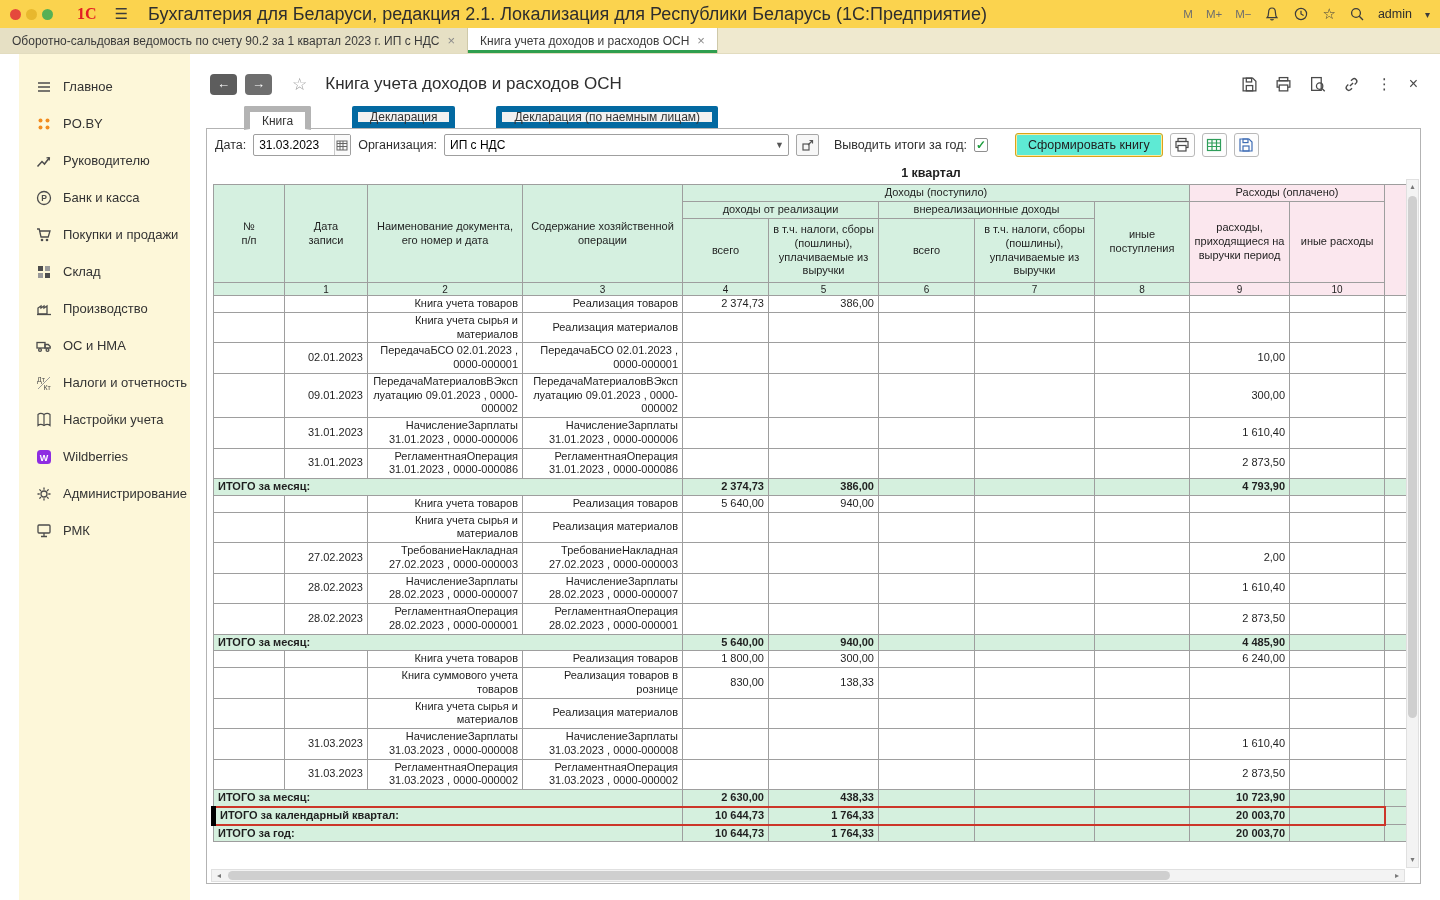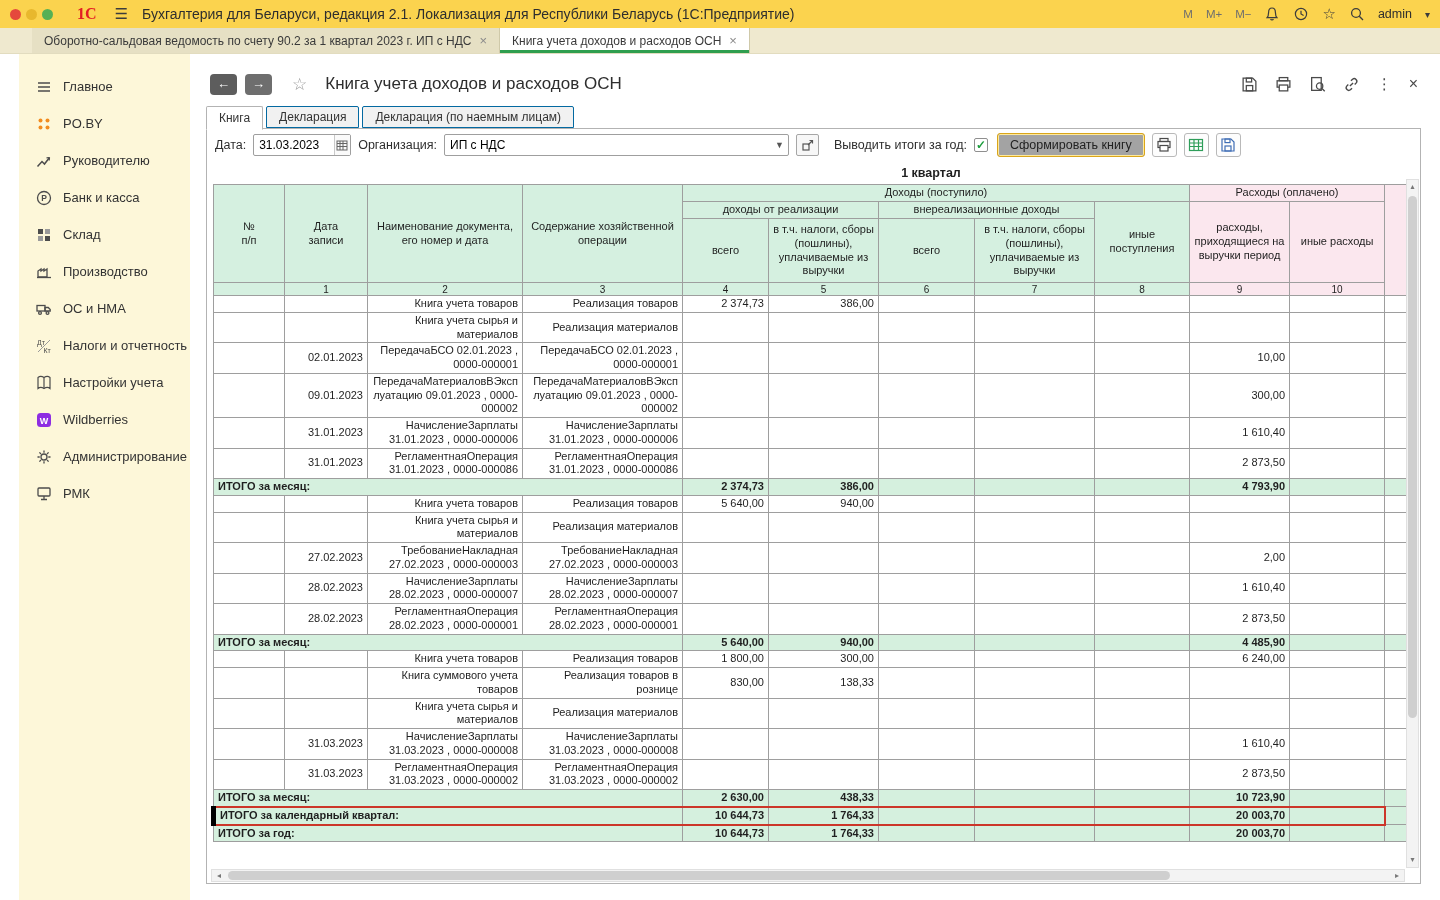--- a/index.html
+++ b/index.html
@@ -8,30 +8,30 @@
   .screen { position:relative; width:1440px; height:900px; overflow:hidden; background:#fff; }
 
   
   .titlebar { position:absolute; top:0; left:0; width:1440px; height:28px; background:#fbd34e;
     display:flex; align-items:center; padding:0 10px; gap:8px; }
   .win-dots { display:flex; gap:5px; align-items:center; }
   .dot { width:11px; height:11px; border-radius:50%; display:inline-block; }
   .dot.red { background:#e5493c; } .dot.yellow { background:#e8b82d; } .dot.green { background:#56b055; }
   .logo { color:#e31e24; font-family:"Liberation Serif", serif; font-weight:bold; font-size:16px; margin-left:16px; }
   .tb-menu { font-size:15px; color:#3c3c3c; margin-left:10px; cursor:pointer; }
-  .tb-title { font-size:14px; color:#2e2e2e; margin-left:6px; white-space:nowrap; }
+  .tb-title { font-size:18px; color:#2e2e2e; margin-left:12px; white-space:nowrap; }
   .tb-right { margin-left:auto; display:flex; align-items:center; gap:13px; }
   .mem { font-size:11.5px; color:#6e6e6e; }
   .tb-ico svg { display:block; }
   .tb-user { font-size:12.5px; color:#2e2e2e; }
   .chev { font-size:10px; color:#3c3c3c; }
 
   
   .tabbar { position:absolute; top:28px; left:0; width:1440px; height:26px; background:#efe9cf;
-    display:flex; align-items:stretch; border-bottom:1px solid #e2dcbf;padding-left:32px; }
+    display:flex; align-items:stretch; border-bottom:1px solid #e2dcbf; }
   .wtab { display:flex; align-items:center; gap:8px; padding:0 12px; font-size:12px; color:#3a3a3a;
     background:#e6e0c4; border-right:1px solid #cfc9a9; cursor:pointer; position:relative; white-space:nowrap; }
   .wtab.active { background:#ffffff; }
   .wtab.active::after { content:""; position:absolute; left:0; right:0; bottom:0; height:3px; background:#2f9e4f; }
   .wtab-close { color:#8a8a8a; font-size:13px; }
 
   
   .sidebar { position:absolute; top:54px; left:0; width:190px; height:846px; background:#fdf7d9; padding-top:14px;margin-left:19px; }
   .sb-item { display:flex; align-items:center; gap:10px; height:37px; padding-left:16px; font-size:13px; color:#333; cursor:pointer; }
   .sb-ico { width:18px; height:18px; flex:0 0 18px; }
@@ -45,41 +45,41 @@
   .nav-btn.fwd { background:#6e6e6e; }
   .fav-star { color:#9a9a9a; font-size:17px; margin-left:12px; }
   .page-title { font-size:17px; font-weight:400; color:#2e2e2e; margin-left:10px; white-space:nowrap; }
   .head-icons { margin-left:auto; display:flex; align-items:center; gap:17px; }
   .head-icons svg { display:block; }
   .hd-dots { font-size:15px; color:#4a4a4a; }
   .hd-close { font-size:16px; color:#4a4a4a; }
 
   .subtabs { position:absolute; left:16px; top:52px; height:23px; display:flex; gap:3px; z-index:3; }
   .stab { font-size:12px; color:#333; padding:0 12px; display:flex; align-items:center;
-    border:1px solid #0369a1; background:#f1f1f1; height:22px; border-radius:2px 2px 0 0; cursor:pointer; }
+    border:6px solid #0369a1; background:#f1f1f1; height:22px; border-radius:2px 2px 0 0; cursor:pointer;margin-left:38px; }
   .stab.active { background:#fff; border-color:#b3b3b3; border-bottom:1px solid #fff; height:24px; z-index:4; }
 
   .panel { position:absolute; left:16px; right:19px; top:74px; bottom:16px; border:1px solid #b3b3b3; background:#fff; }
 
   
   .toolbar { display:flex; align-items:center; gap:7px; padding:5px 8px; height:32px; }
   .tb-label { font-size:12.5px; color:#2e2e2e; white-space:nowrap; }
   .field { display:flex; align-items:center; border:1px solid #9f9f9f; border-radius:2px; height:22px; background:#fff; }
   .field input { border:none; outline:none; font-family:inherit; font-size:12px; padding:0 5px; width:100%; background:transparent; }
   .date-field { width:98px; }
   .field .f-btn { width:20px; height:100%; display:flex; align-items:center; justify-content:center;
     border-left:1px solid #c9c9c9; cursor:pointer; background:#fafafa; }
   .combo-field { width:345px; }
   .combo-arrow { width:18px; height:100%; display:flex; align-items:center; justify-content:center; color:#555; font-size:9px; cursor:pointer; }
   .mini-btn { width:23px; height:22px; border:1px solid #a6a6a6; border-radius:2px; background:#f7f7f7;
     display:flex; align-items:center; justify-content:center; cursor:pointer; }
   .chk { width:14px; height:14px; border:1px solid #8f8f8f; background:#fff; display:flex; align-items:center;
     justify-content:center; font-size:12px; font-weight:bold; color:#1e9e3e; cursor:pointer; border-radius:2px; }
-  .btn-primary { height:24px; padding:0 12px; background:#a3a3a3; border:1px solid #d9a51b; border-radius:3px;
-    font-family:inherit; font-size:12.5px; color:#222; cursor:pointer; box-shadow:0 0 0 1px #ffe999 inset; margin-left:2px; }
+  .btn-primary { height:24px; padding:0 12px; background:#5eead4; border:1px solid #d9a51b; border-radius:3px;
+    font-family:inherit; font-size:12.5px; color:#222; cursor:pointer; box-shadow:0 0 0 1px #ffe999 inset; margin-left:20px; }
   .icon-btn { width:25px; height:24px; border:1px solid #b9b9b9; border-radius:3px; background:#fdfdfd;
     display:flex; align-items:center; justify-content:center; cursor:pointer; }
 
   
   .report-area { position:absolute; left:4px; right:14px; top:34px; bottom:14px; overflow:hidden; }
   .table-inner { width:1440px; }
   .period { width:1440px; text-align:center; font-weight:bold; font-size:12.5px; color:#1f1f1f; margin:3px 0 4px 0; }
   table.report { border-collapse:collapse; table-layout:fixed; width:1440px; font-size:11px; color:#1f1f1f; }
   table.report th, table.report td { border:1px solid #9e9e9e; padding:1px 4px; overflow:hidden; }
   table.report th { font-weight:normal; text-align:center; vertical-align:middle; background:#d5f0e0;
@@ -191,20 +191,30 @@
       <span>Руководителю</span>
     </div>
     <div class="sb-item">
       <span class="sb-ico">
         <svg width="18" height="18" viewBox="0 0 18 18" fill="none" stroke="#4c4c4c" stroke-width="1.3">
             <circle cx="9" cy="9" r="6.5"></circle>
             <text x="9" y="12" font-size="8.5" text-anchor="middle" fill="#4c4c4c" stroke="none" font-weight="bold">P</text>
           </svg>
       </span>
       <span>Банк и касса</span>
+    </div>
+    <div class="sb-item">
+      <span class="sb-ico">
+        <svg width="18" height="18" viewBox="0 0 18 18" fill="none" stroke="#4c4c4c" stroke-width="1.3">
+            <path d="M2 3h2.2l1.8 8h7.2l1.8-6H4.8"></path>
+            <circle cx="7" cy="14" r="1.3" fill="#4c4c4c" stroke="none"></circle>
+            <circle cx="12" cy="14" r="1.3" fill="#4c4c4c" stroke="none"></circle>
+          </svg>
+      </span>
+      <span>Покупки и продажи</span>
     </div>
     <div class="sb-item">
       <span class="sb-ico">
         <svg width="18" height="18" viewBox="0 0 18 18">
             <rect x="3" y="3" width="5" height="5" fill="#4c4c4c"></rect>
             <rect x="10" y="3" width="5" height="5" fill="#9a9a9a"></rect>
             <rect x="3" y="10" width="5" height="5" fill="#9a9a9a"></rect>
             <rect x="10" y="10" width="5" height="5" fill="#4c4c4c"></rect>
           </svg>
       </span>

